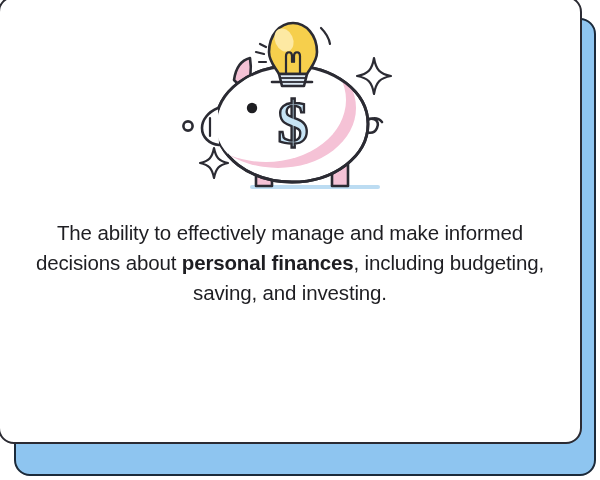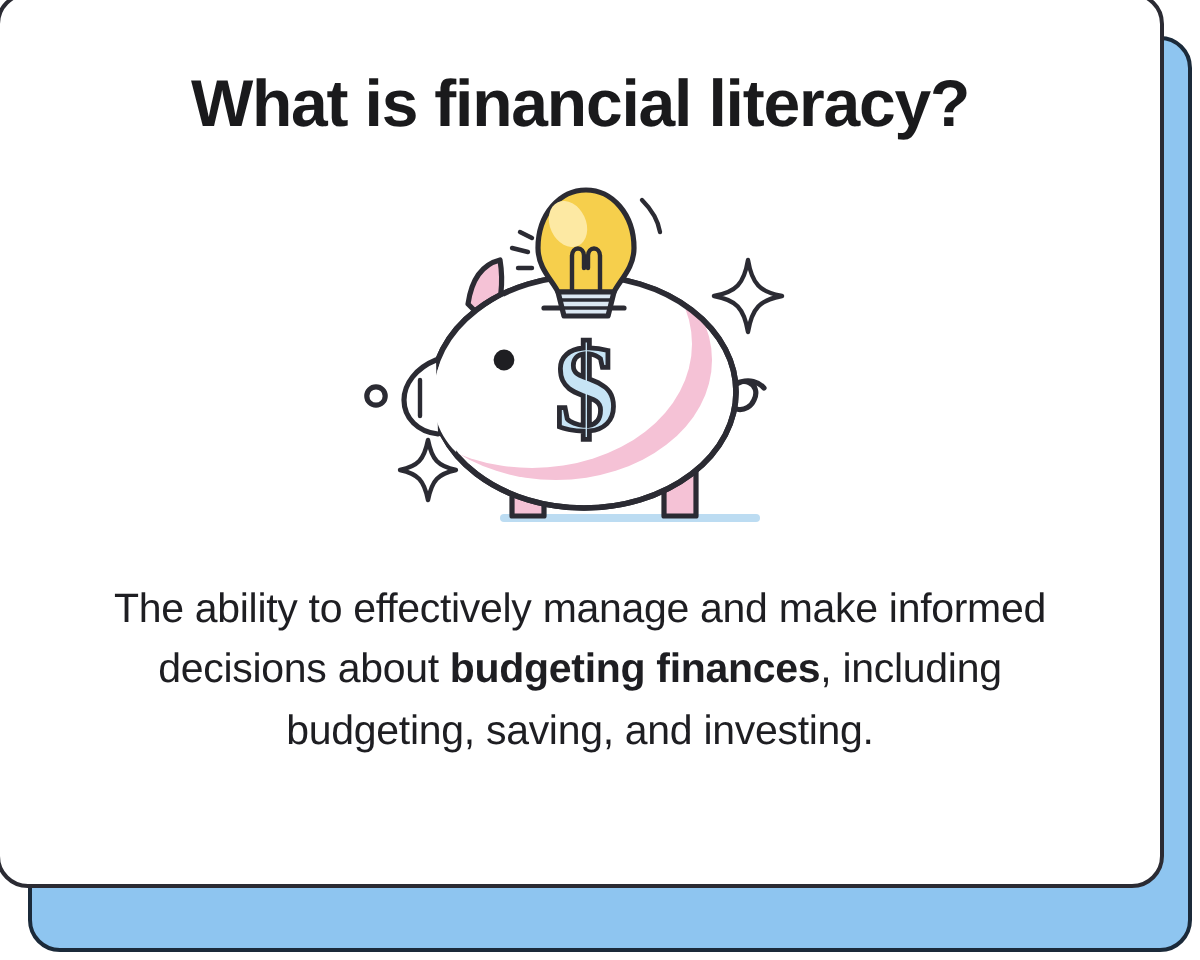--- a/index.html
+++ b/index.html
@@ -87,21 +87,20 @@
 </style>
 </head>
 <body>
 
 <div id="stage">
 
   <div class="card-back"></div>
 
   <div class="card-front">
 
-    <div class="title">What is financial literacy?</div>
 
     <div class="illustration-wrap">
       <svg viewBox="0 0 260 200" xmlns="http://www.w3.org/2000/svg">
 
         <line x1="92" y1="183" x2="218" y2="183" stroke="#bcdcf2" stroke-width="4" stroke-linecap="round"></line>
 
         <defs>
           <clipPath id="bodyclip">
             <ellipse cx="132" cy="120" rx="76" ry="58"></ellipse>
           </clipPath>
@@ -159,17 +158,17 @@
                  C212 78 208 74 197 72 C208 70 212 66 214 54 Z" fill="#ffffff" stroke="#2b2b33" stroke-width="2.2" stroke-linejoin="round"></path>
         <path d="M54 144 C56 154 59 157 68 159 C59 161 56 164 54 174
                  C52 164 49 161 40 159 C49 157 52 154 54 144 Z" fill="#ffffff" stroke="#2b2b33" stroke-width="2.2" stroke-linejoin="round"></path>
 
         <circle cx="28" cy="122" r="4.6" fill="#ffffff" stroke="#2b2b33" stroke-width="2.6"></circle>
 
       </svg>
     </div>
 
     <div class="body-copy">
-      <span>The ability to effectively manage and make informed decisions about </span><b>budgeting finances</b><span>, including budgeting, saving, and investing.</span>
+      <span>The ability to effectively manage and make informed decisions about </span><b>personal finances</b><span>, including budgeting, saving, and investing.</span>
     </div>
 
   </div>
 </div>
 
 </body></html>

